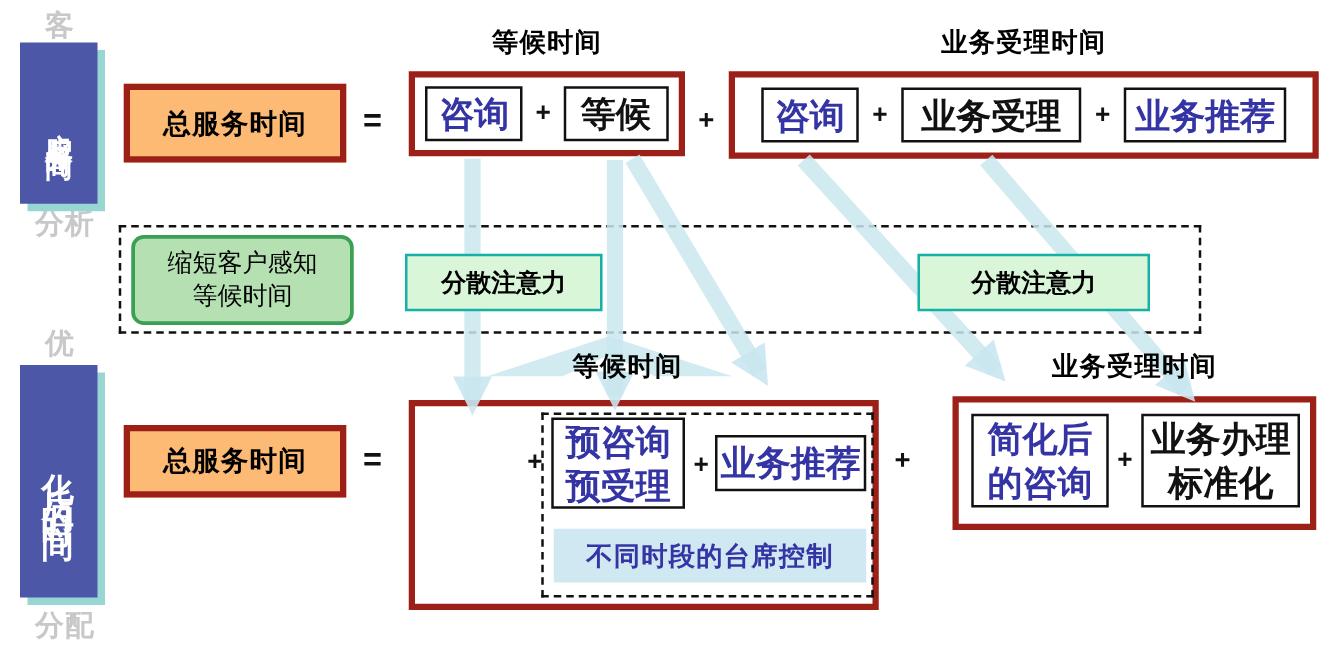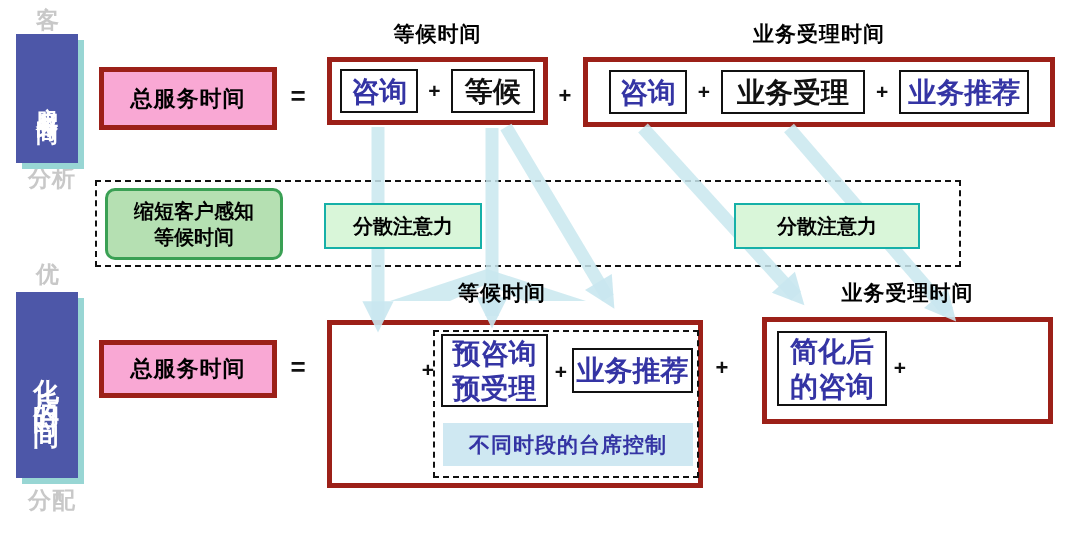--- a/index.html
+++ b/index.html
@@ -5,21 +5,21 @@
   * { box-sizing: border-box; margin: 0; padding: 0; }
   body { background:#fff; }
   .stage {
     position: relative; width: 1074px; height: 536px;
     background: #fff; overflow: hidden;
     font-family: "Liberation Sans", "DejaVu Sans", sans-serif;
   }
   .abs { position: absolute; }
   .redgroup { border: 5px solid #9c2018; background: transparent; }
   .redbox {
-    border: 5px solid #9c2018; background: #f9a8d4; z-index: 6;
+    border: 5px solid #9c2018; background: #fdba74; z-index: 6;
     display: flex; align-items: center; justify-content: center;
     font-weight: bold; font-size: 22px; color: #000; letter-spacing: 1px;
   }
   .wbox {
     background: #fff; border: 2px solid #111; z-index: 6;
     display: flex; flex-direction: column; align-items: center; justify-content: center;
     font-weight: bold; font-size: 28px; line-height: 1.25; text-align: center;
   }
   .blue { color: #3434a4; }
   .black { color: #111; }
@@ -31,21 +31,21 @@
     box-shadow: 6px 6px 0 #98d6d4;
     writing-mode: vertical-rl; text-orientation: upright;
     display: flex; align-items: center; justify-content: center;
     font-weight: bold;
   }
   .ghost { color: #c8c8c8; font-weight: bold; font-size: 23px; z-index: 1; letter-spacing: 1px; }
   .dashedbox { border: 2px dashed #111; background: transparent; }
   .lead {
     background: #b5e0b2; border: 3px solid #3aa054; border-radius: 10px; z-index: 6;
     display: flex; flex-direction: column; align-items: center; justify-content: center;
-    font-weight: bold; font-size: 20px; color: #000; line-height: 1.3; text-align: center;
+    font-weight: normal; font-size: 20px; color: #000; line-height: 1.3; text-align: center;
   }
   .sitem {
     background: #d9f6d9; border: 2px solid #16b0a8; z-index: 6;
     display: flex; align-items: center; justify-content: center;
     font-weight: bold; font-size: 20px; color: #000;
   }
   .note {
     background: #cfe8f2; z-index: 6;
     display: flex; align-items: center; justify-content: center;
     font-weight: bold; font-size: 21px; color: #3434a4; letter-spacing: 1px;
@@ -131,15 +131,19 @@
   </div>
 
   <div class="abs plus" style="left:709px; top:355px; width:26px; font-size:22px;">+</div>
 
   <div class="abs redgroup" style="left:762px; top:317px; width:291px; height:107px;">
     <div class="abs wbox blue" style="left:10px; top:9px; width:110px; height:75px;">
       <span>简化后</span>
       <span>的咨询</span>
     </div>
     <div class="abs plus" style="left:123px; top:34px; width:20px;">+</div>
+    <div class="abs wbox black" style="left:146px; top:9px; width:127px; height:75px;">
+      <span>业务办理</span>
+      <span>标准化</span>
+    </div>
   </div>
 
 </div>
 
 </body></html>

